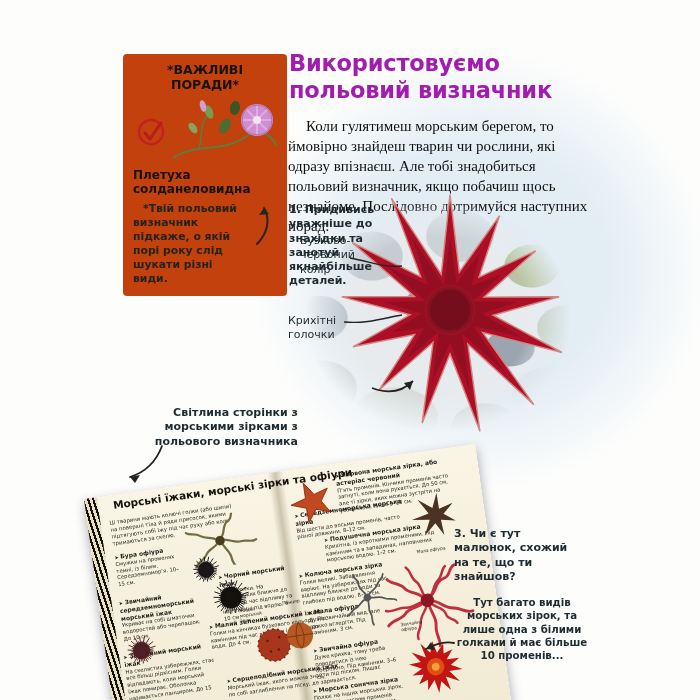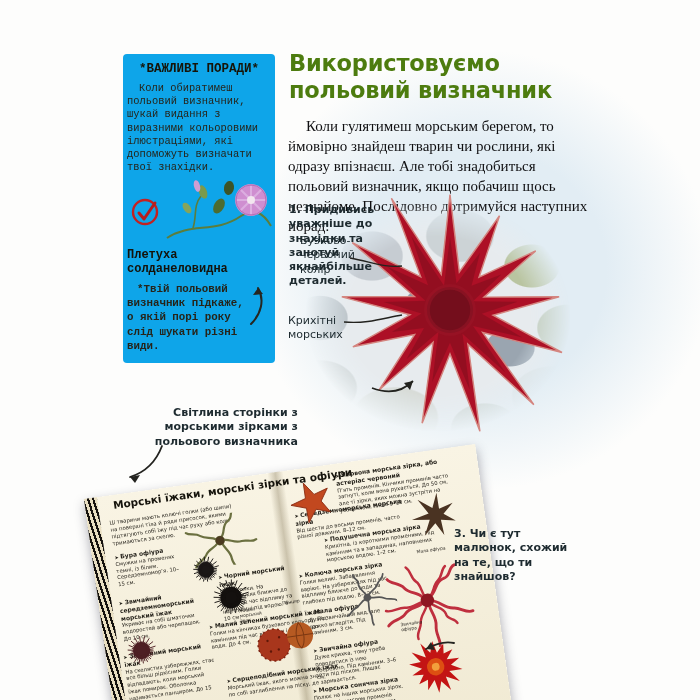--- a/index.html
+++ b/index.html
@@ -3,33 +3,33 @@
 <meta charset="utf-8">
 <style>
   html,body{margin:0;padding:0;}
   .page{position:relative;width:700px;height:700px;overflow:hidden;
         background:#fdfdfc;font-family:"DejaVu Sans",sans-serif;}
   .bg-wash{position:absolute;left:250px;top:50px;width:460px;height:440px;
         background:radial-gradient(closest-side,#e2edf4 55%,rgba(226,237,244,0));}
   .header{position:absolute;left:145px;top:20px;font-size:10.5px;letter-spacing:1.4px;
         color:#3d3d3d;font-weight:bold;}
   
-  .tips{position:absolute;left:123px;top:54px;width:144px;padding:8px 4px 10px;
-        background:#0ea5e9;border-radius:4px;color:#26241a;font-family:Liberation Mono, monospace;}
+  .tips{position:absolute;left:123px;top:54px;width:144px;padding:8px 10px 10px;
+        background:#c2410c;border-radius:4px;color:#26241a;}
   .tips-title{text-align:center;font-weight:bold;font-size:12.5px;color:#161408;margin-bottom:6px;}
   .tips-p{margin:0 0 4px;font-size:10.4px;line-height:1.27;text-indent:12px;}
   .flower-row{position:relative;height:68px;}
   .check-icon{position:absolute;left:2px;top:16px;}
   .flower-art{position:absolute;right:-4px;top:0;}
   .tips-name{font-weight:bold;font-size:12px;margin:2px 0 3px;color:#14120a;}
   .tips-note-row{display:flex;margin-top:6px;}
   .tips-note{margin:0;font-size:10.8px;line-height:1.3;font-weight:bold;text-indent:10px;width:118px;}
   
   .title{position:absolute;left:289px;top:50px;width:310px;margin:0;
-        font-size:22.5px;line-height:1.18;color:#4d7c0f;font-weight:bold;letter-spacing:-.2px;}
+        font-size:22.5px;line-height:1.18;color:#a21caf;font-weight:bold;letter-spacing:-.2px;}
   .intro{position:absolute;left:288px;top:116px;width:304px;margin:0;
         font-family:"Liberation Serif",serif;font-size:15px;line-height:1.34;color:#101012;
         text-indent:18px;}
   
   .photo{position:absolute;left:280px;top:178px;width:316px;height:276px;}
   .pebbles{position:absolute;inset:0;
      background:
        radial-gradient(60px 45px at 40px 210px,#c9cfcf 60%,transparent 63%),
        radial-gradient(70px 50px at 115px 240px,#d8dcd8 60%,transparent 63%),
        radial-gradient(55px 40px at 205px 250px,#cfd6d2 60%,transparent 63%),
@@ -107,21 +107,20 @@
     </symbol>
   </defs>
 </svg>
 
 <div class="page">
   <div class="bg-wash"></div>
 
 
   <div class="tips">
     <div class="tips-title">*ВАЖЛИВІ ПОРАДИ*</div>
-    <p class="tips-p">Коли обиратимеш польовий визначник, шукай видання з виразними кольоровими ілюстраціями, які допоможуть визначати твої знахідки.</p>
     <div class="flower-row">
       <svg class="check-icon" width="36" height="36" viewBox="0 0 36 36">
         <circle cx="16" cy="18" r="12" fill="none" stroke="#c32121" stroke-width="2.4"></circle>
         <path d="M10,19 L15,25 L26,9" fill="none" stroke="#b81d1d" stroke-width="3" stroke-linecap="round" stroke-linejoin="round"></path>
       </svg>
       <svg class="flower-art" width="112" height="66" viewBox="0 0 112 66">
         <path d="M4,60 C28,44 52,56 78,38 C90,30 100,34 108,48" fill="none" stroke="#5c7d3c" stroke-width="2"></path>
         <path d="M30,50 C34,38 30,28 38,18" fill="none" stroke="#5c7d3c" stroke-width="1.6"></path>
         <ellipse cx="40" cy="14" rx="4" ry="7" fill="#7a9a4c" transform="rotate(-20 40 14)"></ellipse>
         <ellipse cx="56" cy="28" rx="5" ry="8" fill="#4c6c30" transform="rotate(30 56 28)"></ellipse>
@@ -159,21 +158,21 @@
 
   <svg class="photo-lines" width="320" height="280" viewBox="0 0 320 280">
     <path d="M70,80 C92,84 104,90 122,88" fill="none" stroke="#23231f" stroke-width="1.4"></path>
     <path d="M64,144 C88,146 104,140 122,137" fill="none" stroke="#23231f" stroke-width="1.4"></path>
     <path d="M92,210 C108,216 122,214 133,203" fill="none" stroke="#23231f" stroke-width="1.8"></path>
     <polygon points="133,203 124,205 130,212" fill="#23231f"></polygon>
   </svg>
 
   <div class="hand step1">1. Придивись уважніше до знахідки та занотуй якнайбільше деталей.</div>
   <div class="hand lbl lbl-color">Бузково-червоний колір</div>
-  <div class="hand lbl lbl-spines">Крихітні морських</div>
+  <div class="hand lbl lbl-spines">Крихітні голочки</div>
 
   <div class="hand caption">Світлина сторінки з морськими зірками з польового визначника</div>
   <svg class="cap-arrow" width="58" height="44" viewBox="0 0 58 44">
     <path d="M44,4 C38,20 28,30 12,35" fill="none" stroke="#23231f" stroke-width="1.8" stroke-linecap="round"></path>
     <polygon points="12,35 22,33 17,41" fill="#23231f"></polygon>
   </svg>
 
   <div class="book">
     <div class="book-edge"></div>
     <div class="book-spine"></div>
@@ -395,17 +394,18 @@
       <circle r="4" fill="#f2a03c"></circle>
     </svg>
 
     <div class="bk-lbl" style="left:138px;top:130px;width:30px;">Живий морський їжак</div>
     <div class="bk-lbl" style="left:182px;top:128px;width:26px;">Панцир</div>
     <div class="bk-lbl" style="left:322px;top:96px;width:34px;">Мала офіура</div>
     <div class="bk-lbl" style="left:296px;top:166px;width:30px;">Звичайна офіура</div>
   </div>
 
   <div class="hand step3">3. Чи є тут малюнок, схожий на те, що ти знайшов?</div>
+  <div class="hand step3note">Тут багато видів морських зірок, та лише одна з білими голками й має більше 10 променів...</div>
   <svg class="note-arrow" width="38" height="20" viewBox="0 0 38 20">
     <path d="M35,5 C26,3 16,6 7,11" fill="none" stroke="#23231f" stroke-width="1.8" stroke-linecap="round"></path>
     <polygon points="7,11 16,12 12,4" fill="#23231f"></polygon>
   </svg>
 </div>
 
 </body></html>

